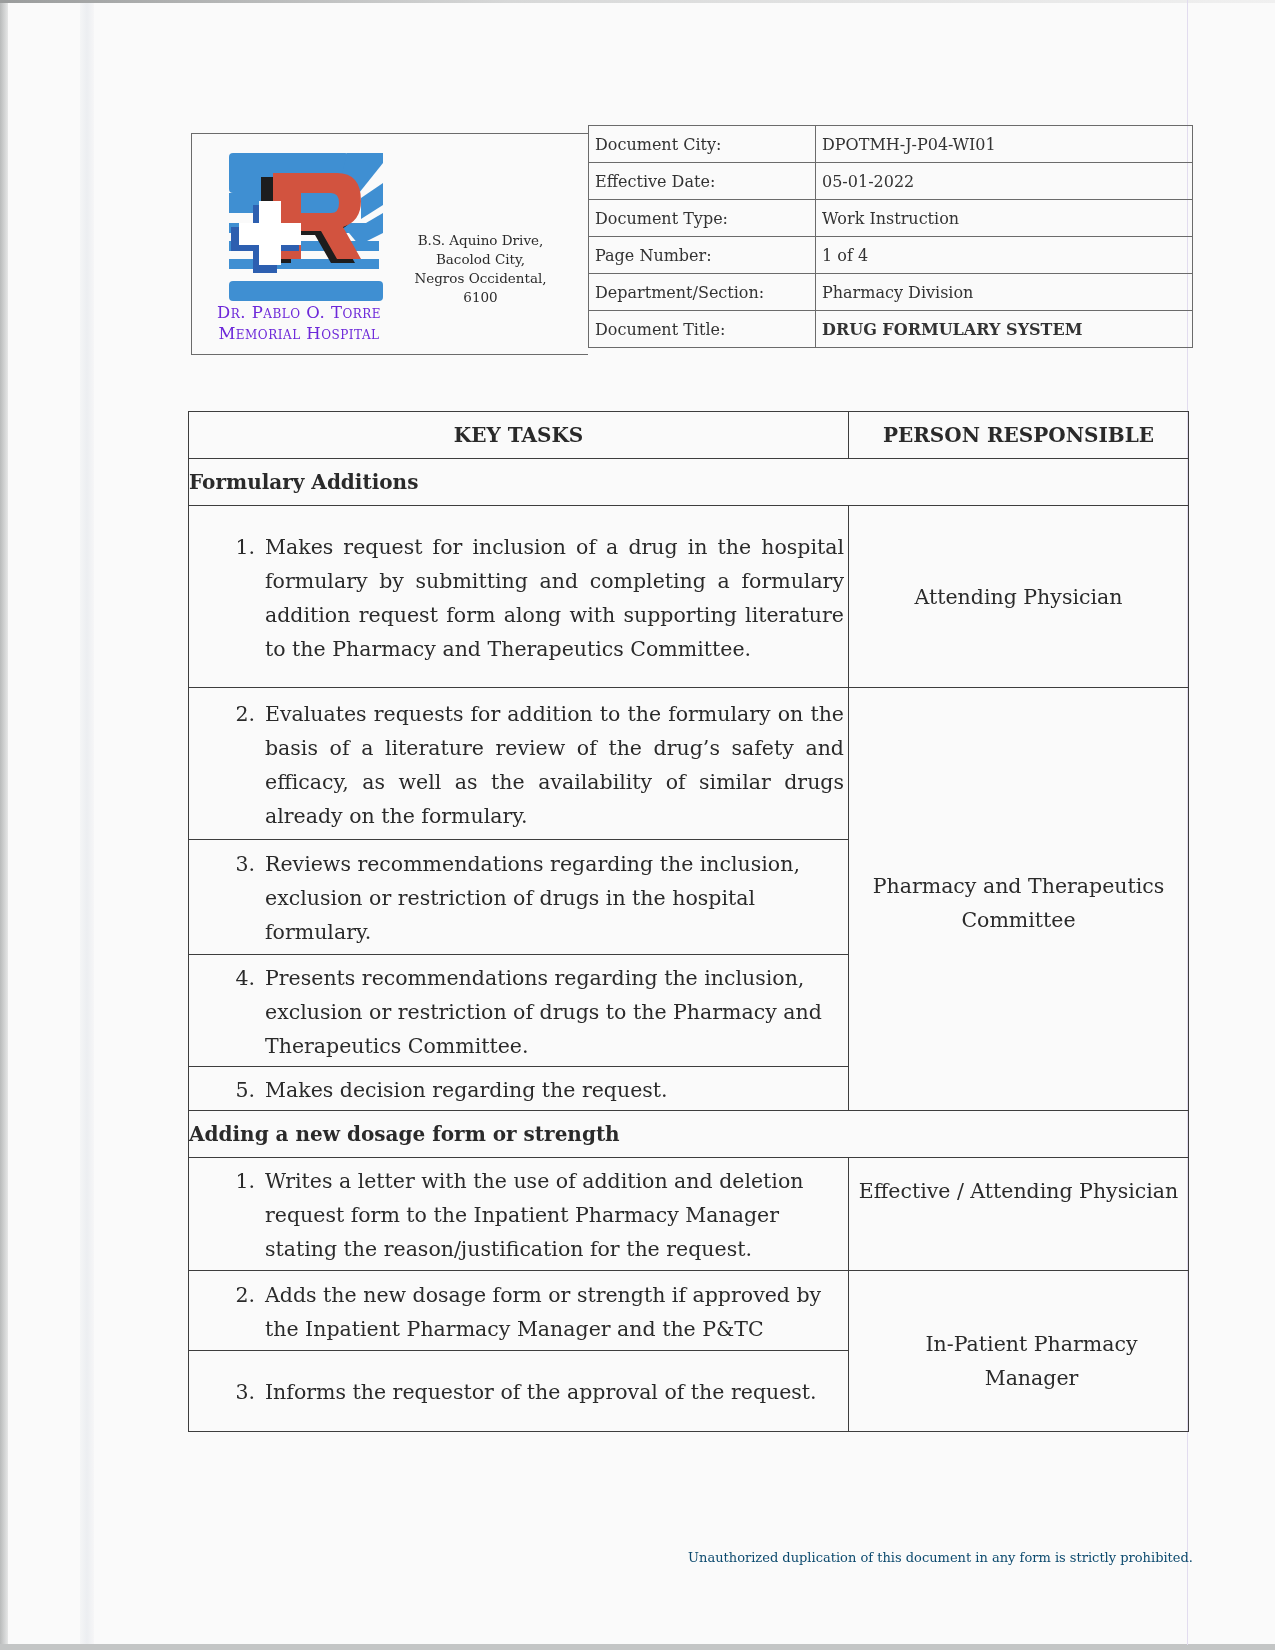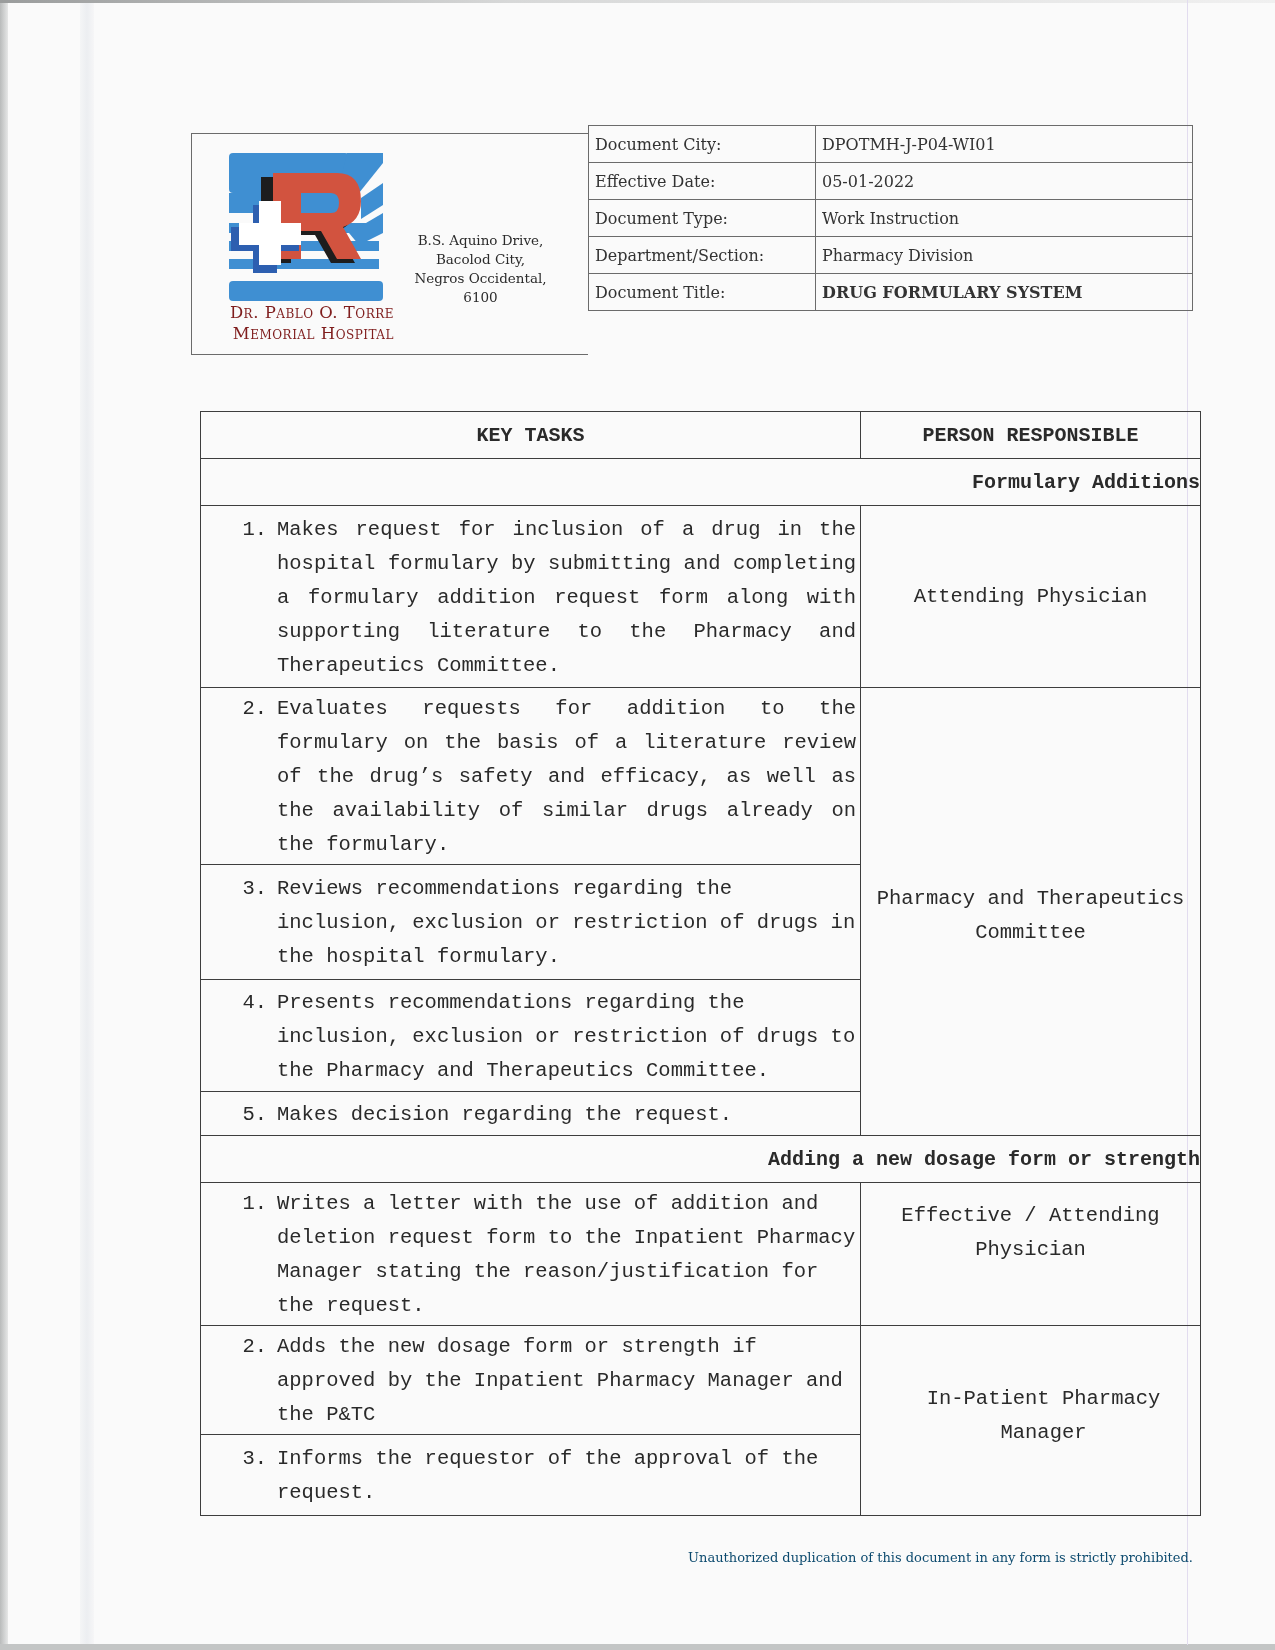--- a/index.html
+++ b/index.html
@@ -36,52 +36,52 @@
   }
   .hdr-left {
     position: absolute; left: 0; top: 2px; width: 397px; height: 222px;
     border: 1px solid #6b6b6b; border-right: none; box-sizing: border-box;
   }
   .logo {
     position: absolute; left: 37px; top: 19px; width: 154px; height: 153px;
   }
   .hospital-name {
     position: absolute; left: 12px; top: 168px; width: 190px;
-    text-align: right; font-size: 16.5px; line-height: 21px; letter-spacing: 0.5px;
-    font-variant: small-caps; color: #7f1d1d;
+    text-align: center; font-size: 16.5px; line-height: 21px; letter-spacing: 0.5px;
+    font-variant: small-caps; color: #6d28d9;
   }
   .address {
     position: absolute; left: 216px; top: 97px; width: 145px;
     text-align: center; font-size: 13.5px; line-height: 19px; color: #2b2b2b;
   }
   .meta-table {
     position: absolute; left: 397px; top: -6px;
     border-collapse: collapse; width: 605px;
   }
   .meta-table td {
     border: 1px solid #6b6b6b; height: 36px; padding: 0 6px;
     font-size: 16px; color: #333; vertical-align: middle;
   }
   .meta-table td.lbl { width: 214px; }
   .meta-table td.val-bold { font-weight: bold; }
 
   
   .tasks {
-    position: absolute; left: 200px; top: 411px;
-    border-collapse: collapse; width: 1001px; font-family: Liberation Mono, monospace;
+    position: absolute; left: 188px; top: 411px;
+    border-collapse: collapse; width: 1001px;
   }
   .tasks th, .tasks td {
     border: 1.5px solid #3d3d3d; padding: 0;
   }
   .tasks th {
     font-weight: bold; font-size: 20px; height: 46px; color: #2a2a2a;
   }
   .tasks th.col-task { width: 659px; }
   .tasks td.section {
-    text-align: right; font-weight: bold; font-size: 20px; height: 46px;
+    text-align: left; font-weight: bold; font-size: 20px; height: 46px;
   }
   .tasks td.task {
     font-size: 20.5px; line-height: 34px; vertical-align: middle;
     padding: 4px 4px 2px 0;
   }
   .task-inner { display: flex; }
   .task-num { width: 76px; flex: none; text-align: right; padding-right: 10px; box-sizing: border-box; }
   .task-text { flex: 1; }
   .task-text.justify { text-align: justify; text-align-last: left; }
   .tasks td.person {
@@ -149,20 +149,24 @@
     </tr>
     <tr>
       <td class="lbl">Effective Date:</td>
       <td>05-01-2022</td>
     </tr>
     <tr>
       <td class="lbl">Document Type:</td>
       <td>Work Instruction</td>
     </tr>
     <tr>
+      <td class="lbl">Page Number:</td>
+      <td>1 of 4</td>
+    </tr>
+    <tr>
       <td class="lbl">Department/Section:</td>
       <td>Pharmacy Division</td>
     </tr>
     <tr>
       <td class="lbl">Document Title:</td>
       <td class="val-bold">DRUG FORMULARY SYSTEM</td>
     </tr>
   </tbody>
     </table>
 </div>

